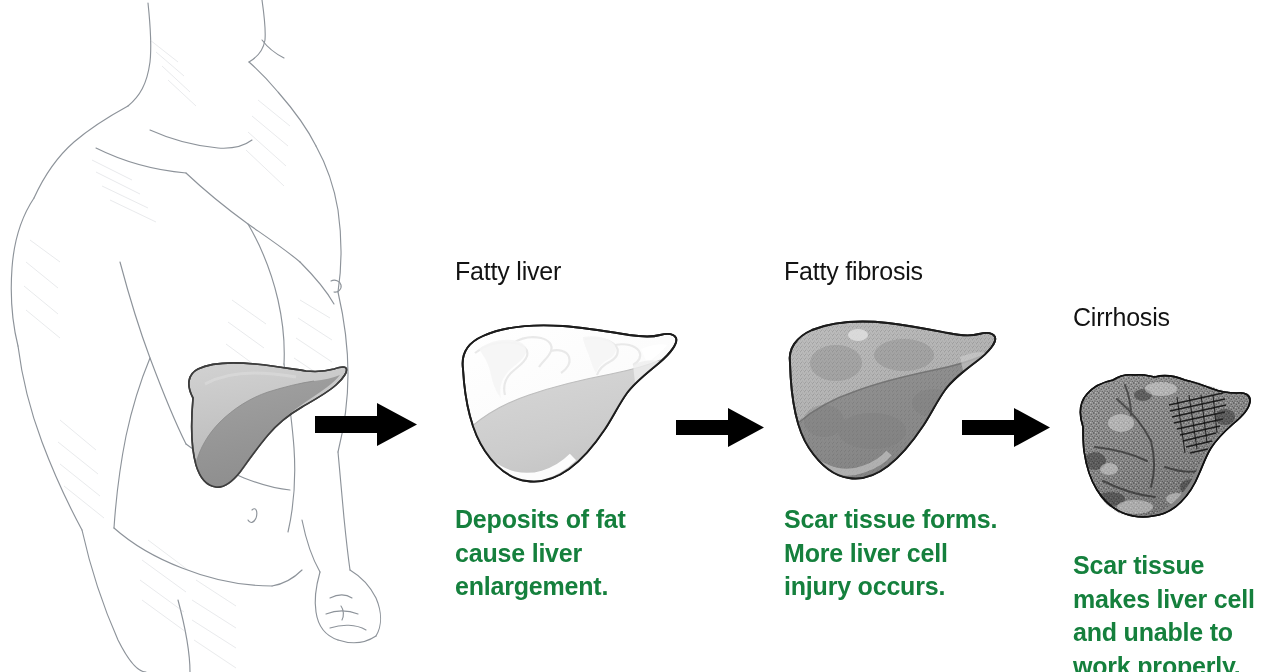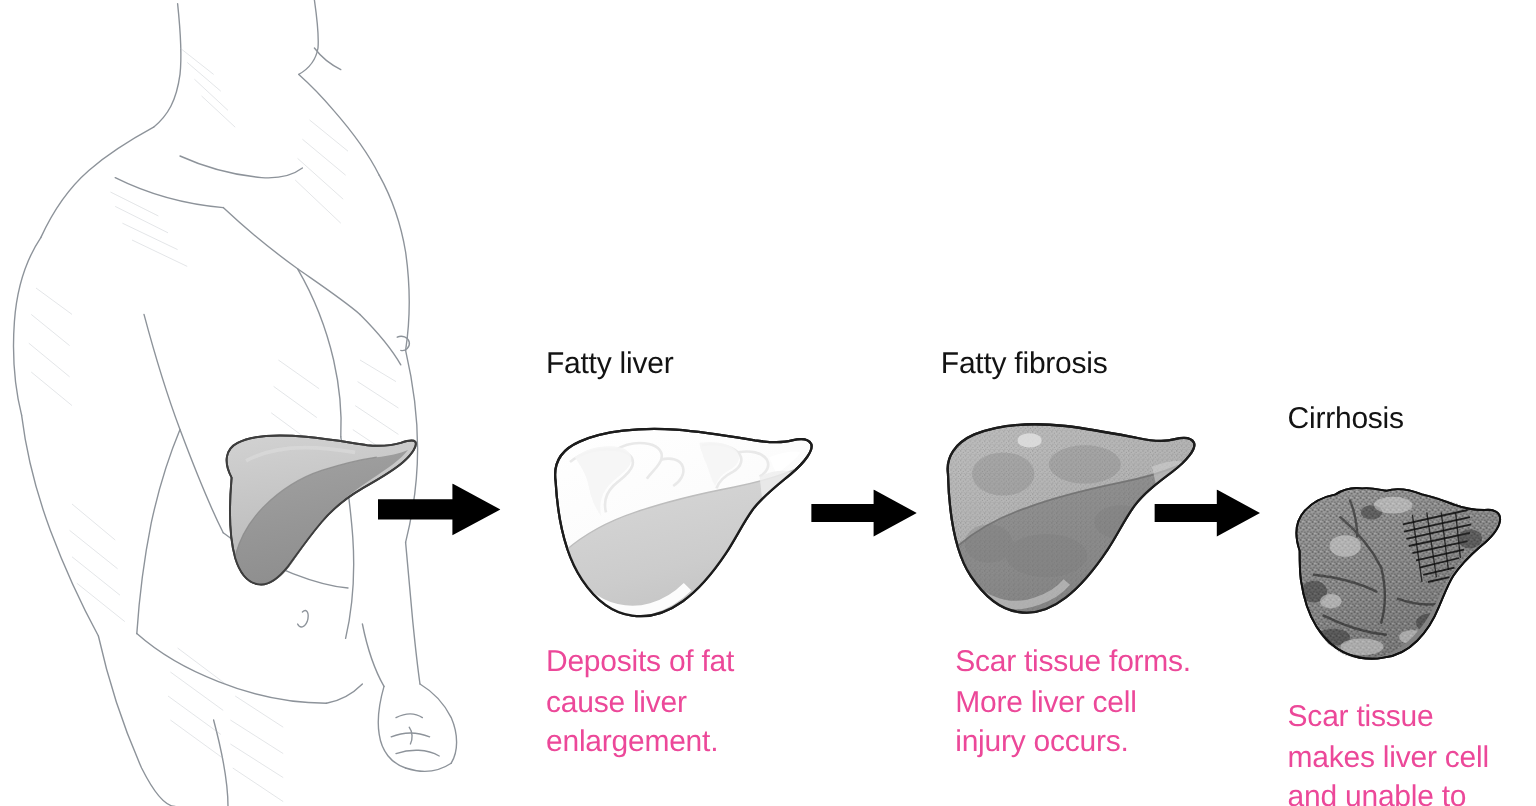--- a/index.html
+++ b/index.html
@@ -23,50 +23,51 @@
     position: absolute;
     left: 0;
     top: 0;
     width: 440px;
     height: 672px;
   }
 
   
   .stage {
     position: absolute;
-    top: 288px;
+    top: 256px;
   }
   .stage-title {
     font-size: 25px;
     color: #131313;
     line-height: 30px;
     white-space: nowrap;
     letter-spacing: -0.2px;
   }
   .stage-figure {
     position: relative;
   }
   .stage-caption {
     font-size: 25px;
-    color: #ec4899;
+    color: #15803d;
     line-height: 33.5px;
     letter-spacing: -0.2px;
     white-space: pre-line;
+    font-weight: bold;
   }
 
   #stage-fatty   { left: 455px; width: 255px; }
   #stage-fibrosis{ left: 784px; width: 235px; }
   #stage-cirrhosis{ left: 1073px; width: 200px; margin-top: 46px; }
 
   #stage-fatty   .stage-figure { width: 240px; height: 175px; margin-top: 25px; }
   #stage-fibrosis .stage-figure { width: 222px; height: 175px; margin-top: 25px; }
   #stage-cirrhosis .stage-figure { width: 185px; height: 175px; margin-top: 25px; }
 
   #stage-fatty   .stage-caption { margin-top: 17px; }
-  #stage-fibrosis .stage-caption { margin-top: 17px; margin-left: 12px; }
+  #stage-fibrosis .stage-caption { margin-top: 17px; }
   #stage-cirrhosis .stage-caption { margin-top: 17px; }
 
   
   .arrow {
     position: absolute;
   }
   #arrow-1 { left: 315px; top: 403px; width: 102px; height: 44px; }
   #arrow-2 { left: 676px; top: 408px; width: 88px; height: 40px; }
   #arrow-3 { left: 962px; top: 408px; width: 88px; height: 40px; }
 

